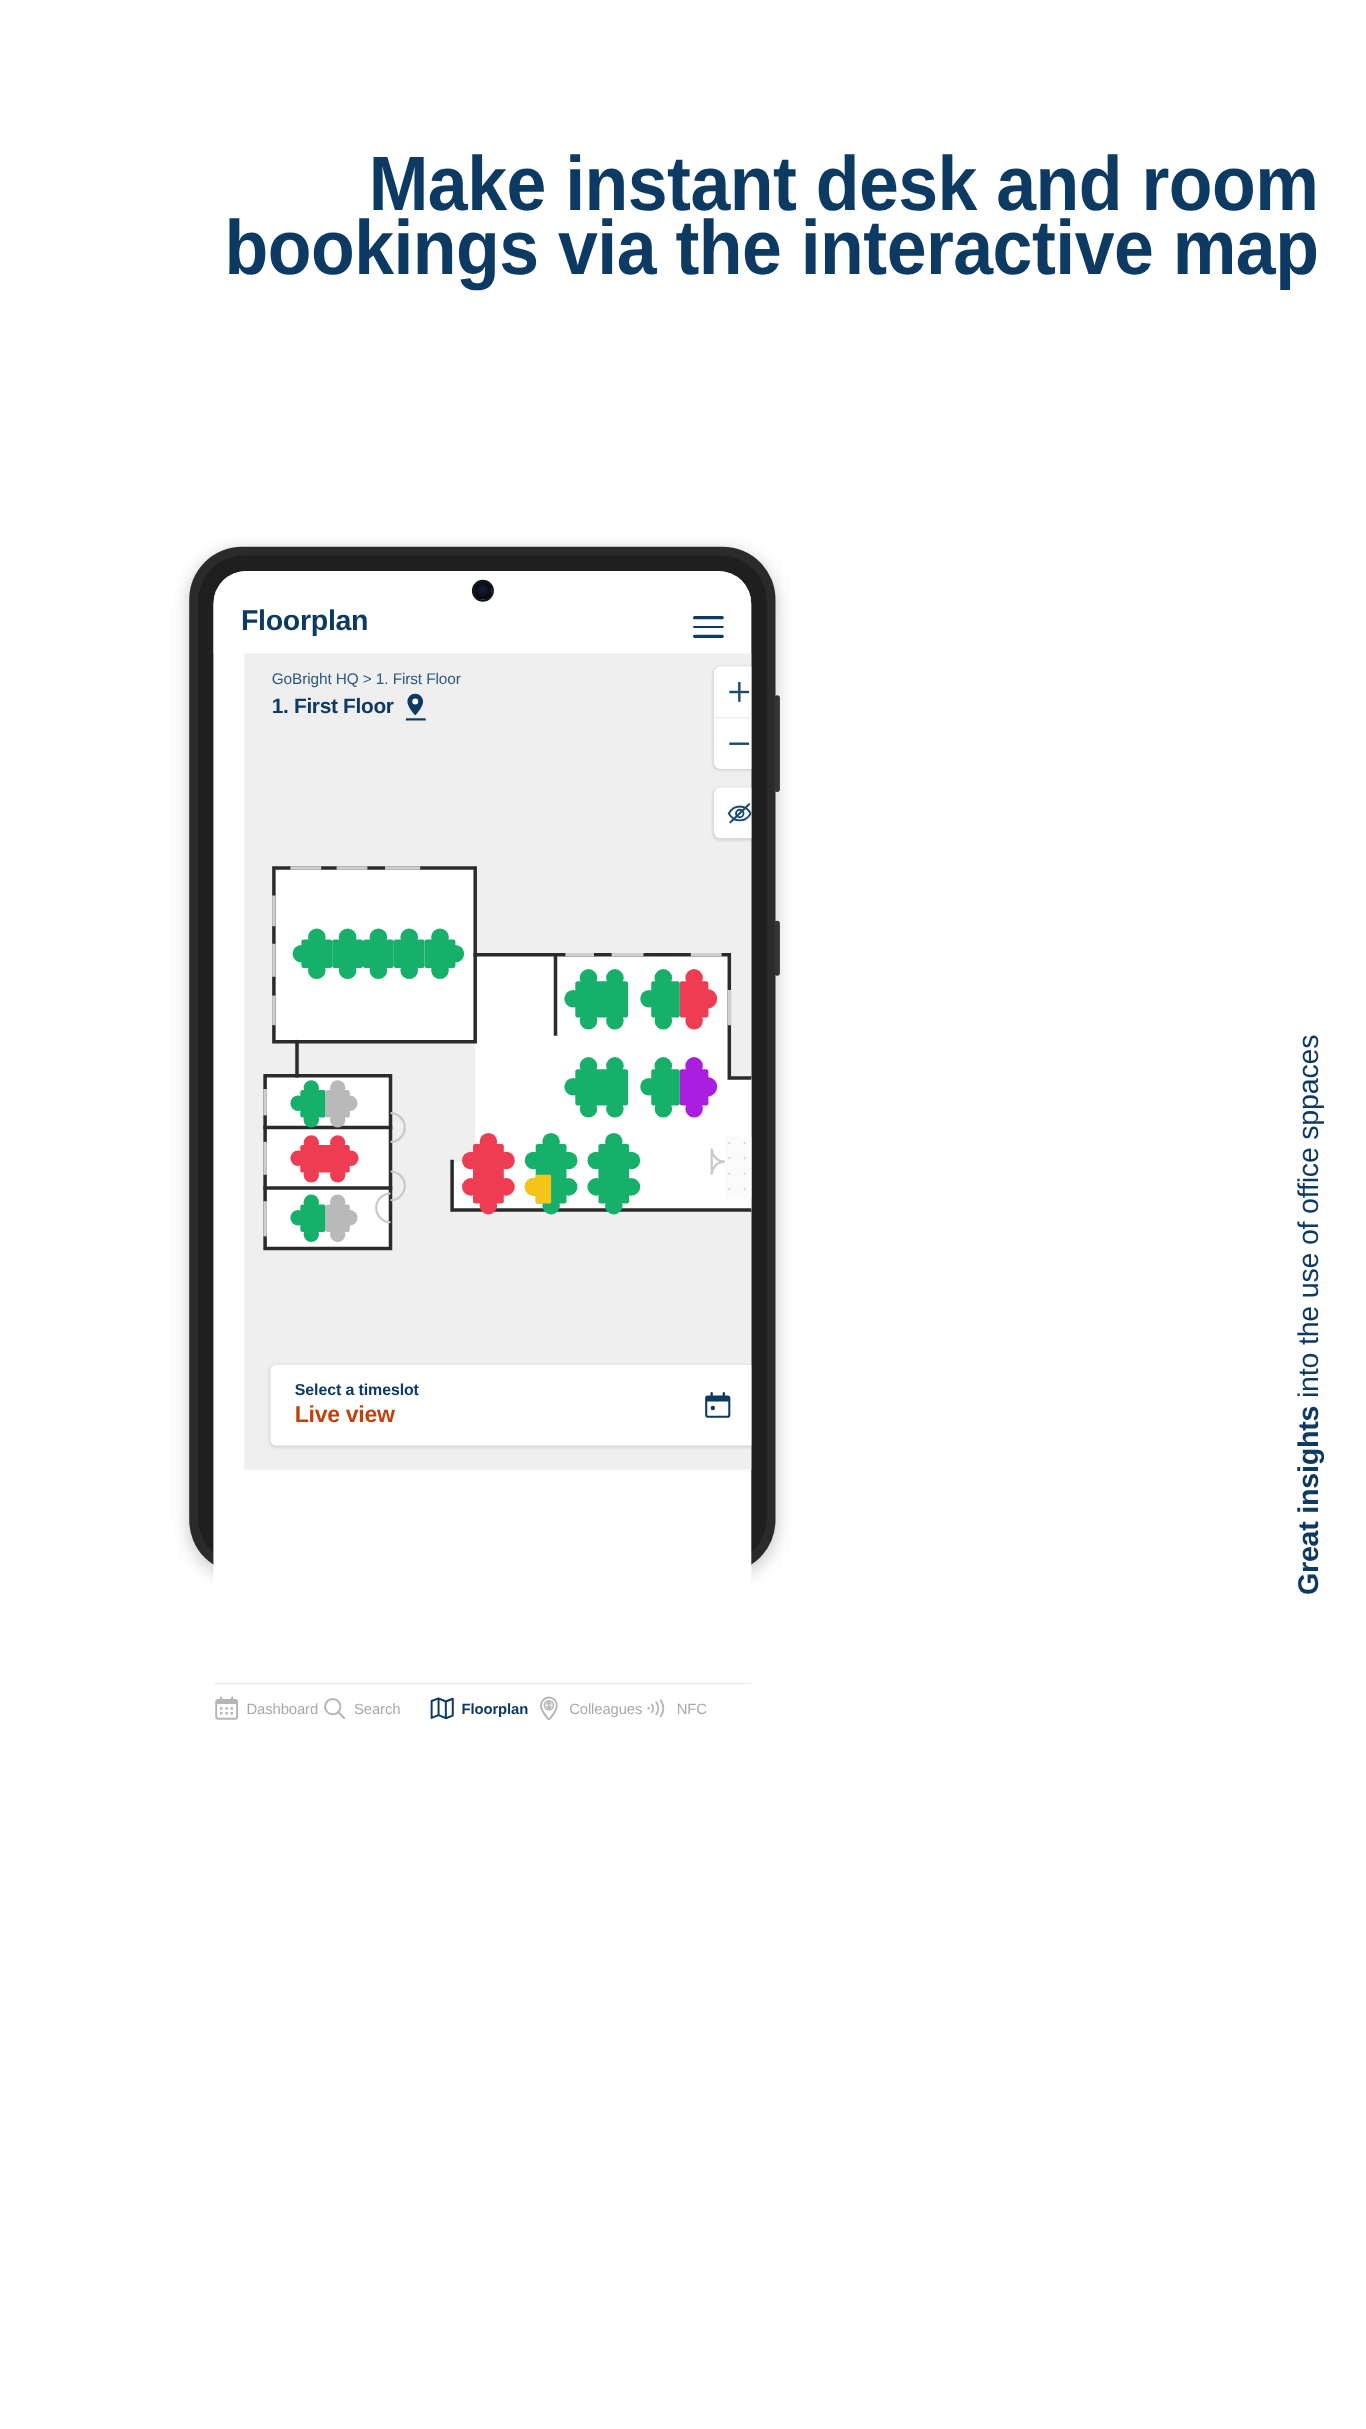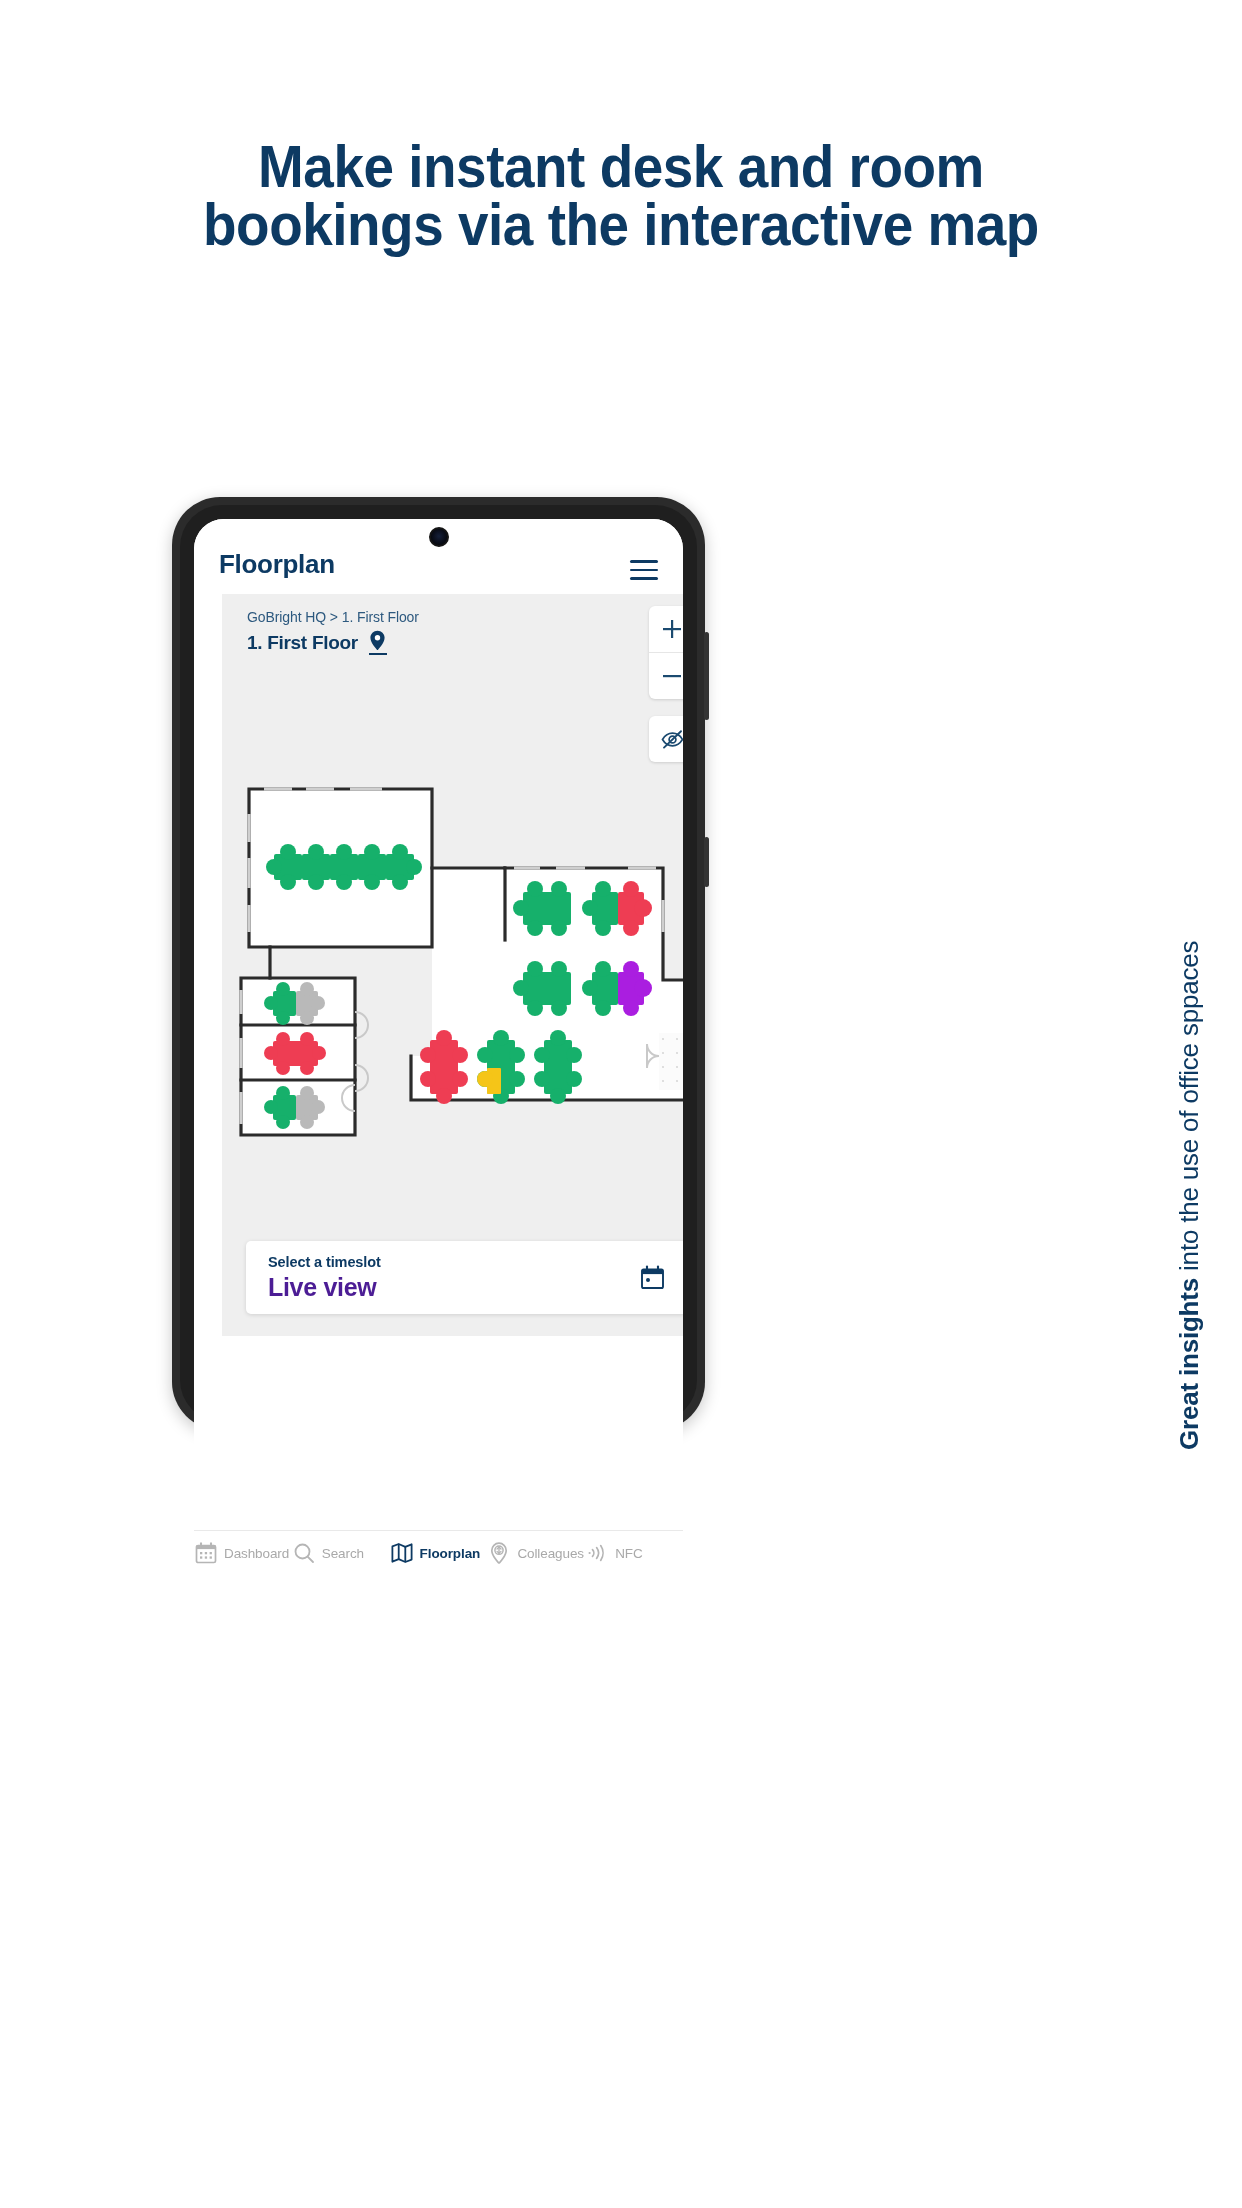--- a/index.html
+++ b/index.html
@@ -14,25 +14,25 @@
     overflow: hidden;
     position: relative;
   }
 
   
   .promo-heading {
     position: absolute;
     left: 0;
     top: 138px;
     width: 1242px;
-    text-align: center;
+    text-align: right;
     color: #0d3a63;
     font-family: "Liberation Sans", sans-serif;
     font-weight: bold;
-    font-size: 59px;
+    font-size: 70px;
     line-height: 58px;
     letter-spacing: -0.5px;
   }
   .promo-heading .hl {
     display: block;
     transform: scaleX(0.93);
   }
 
   
   .side-caption {
@@ -255,22 +255,22 @@
     box-sizing: border-box;
     cursor: pointer;
   }
   .timeslot-label {
     color: #0d3a63;
     font-size: 14.5px;
     font-weight: bold;
     letter-spacing: -0.1px;
   }
   .timeslot-value {
-    color: #4c1d95;
-    font-size: 25px;
+    color: #c2410c;
+    font-size: 21px;
     font-weight: bold;
     letter-spacing: -0.3px;
     margin-top: 3px;
   }
 
   
   .bottom-nav {
     position: absolute;
     left: 0;
     bottom: 0;

